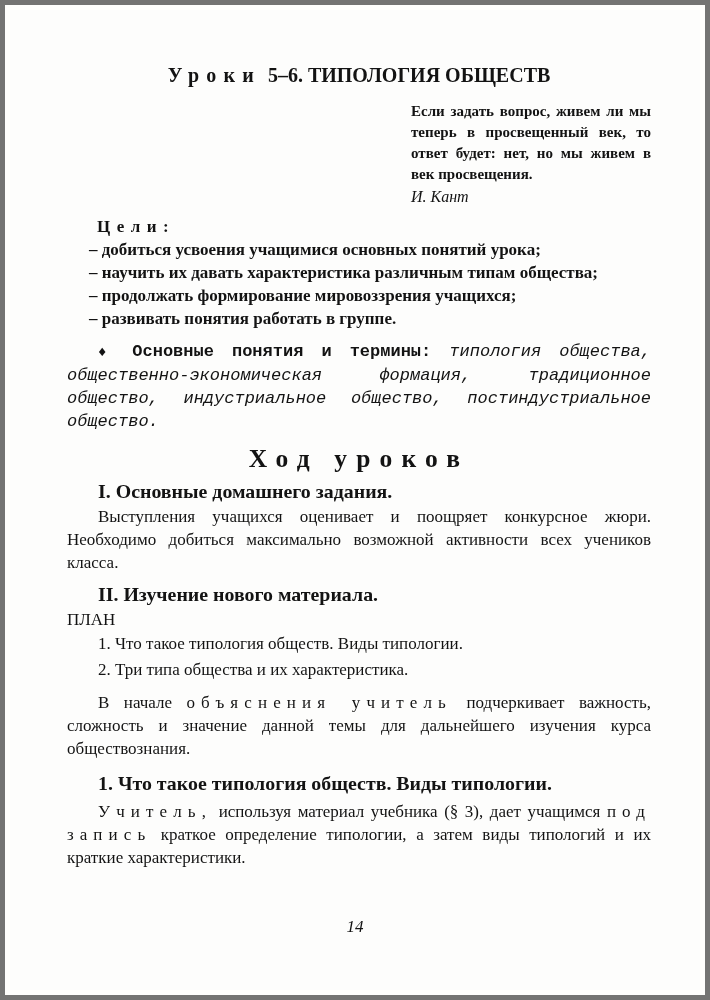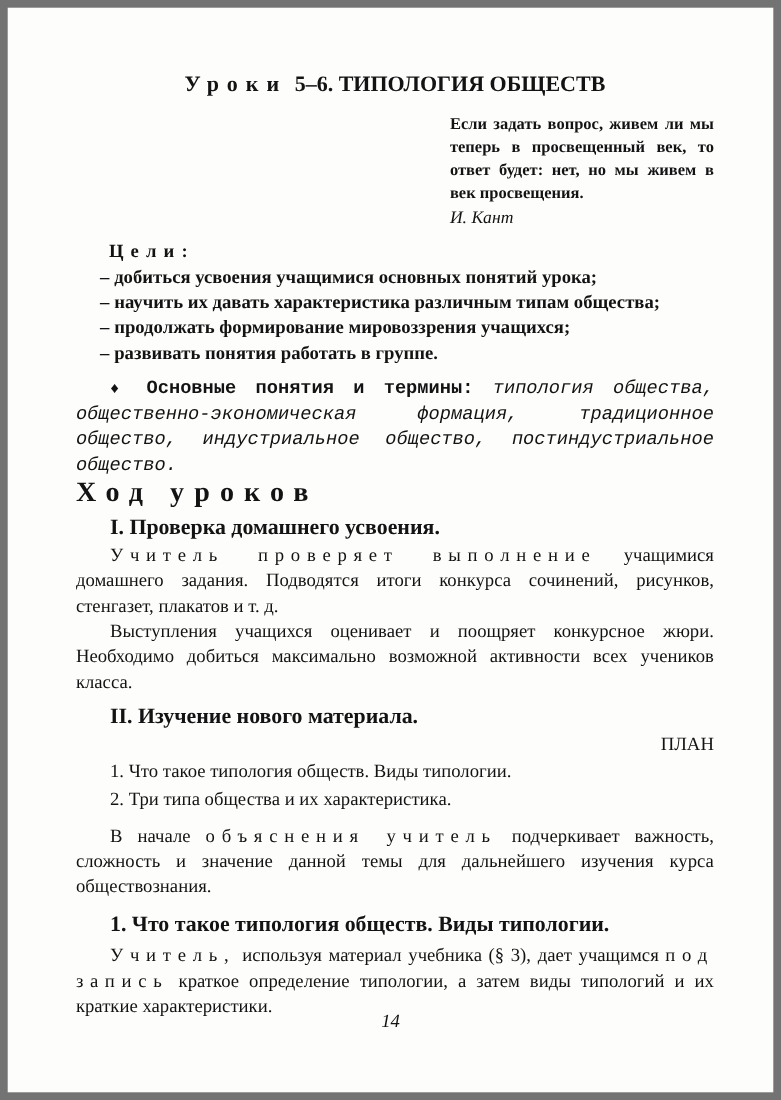--- a/index.html
+++ b/index.html
@@ -6,21 +6,21 @@
   html, body { width: 710px; height: 1000px; }
   body {
     background: #ffffff;
     font-family: "Liberation Serif", serif;
   }
   .sheet {
     position: relative;
     width: 710px;
     height: 1000px;
     background: #fdfdfc;
-    border: 7px solid #737373;
+    border: 5px solid #737373;
     padding: 57px 54px 0 62px;
     color: #131313;
     font-size: 17px;
     line-height: 23px;
   }
   
   .spaced   { letter-spacing: 0.36em; }
   .spaced-r { letter-spacing: 0.36em; margin-right: 0.1em; }
 
   .title {
@@ -56,37 +56,39 @@
     margin-top: 10px;
     text-align: justify;
     text-indent: 31px;
     font-family: Liberation Mono, monospace;
   }
   .terms-bullet { font-size: 14px; }
   .terms-label { font-weight: bold; }
   .terms-list { font-style: italic; }
 
   .center-heading {
+    margin-top: 14px;
+    text-align: center;
     font-weight: bold;
   }
 
   .sec-heading {
     margin-top: 10px;
     margin-bottom: 2px;
     padding-left: 31px;
     font-weight: bold;
   }
   .sec-heading-2 { margin-top: 9px; padding-left: 31px; font-weight: bold; }
 
   .para {
     text-align: justify;
     text-indent: 31px;
   }
 
-  .plan-heading { margin-top: 2px; text-align: right; }
+  .plan-heading { margin-top: 2px; text-align: left; }
   .plan-item { padding-left: 31px; line-height: 26px; }
 
   .intro-para { margin-top: 8px; }
 
   .subsec-heading {
     margin-top: 12px;
     margin-bottom: 5px;
     padding-left: 31px;
     font-weight: bold;
   }
@@ -117,23 +119,22 @@
     <div class="goal-item">– добиться усвоения учащимися основных понятий урока;</div>
     <div class="goal-item">– научить их давать характеристика различным типам общества;</div>
     <div class="goal-item">– продолжать формирование мировоззрения учащихся;</div>
     <div class="goal-item">– развивать понятия работать в группе.</div>
   </div>
 
   <p class="terms-para"><span class="terms-bullet">♦</span> <span class="terms-label">Основные понятия и термины:</span> <span class="terms-list">типология общества, общественно-экономическая формация, традиционное общество, индустриальное общество, постиндустриальное общество.</span></p>
 
   <h2 class="center-heading"><span class="spaced">Ход уроков</span></h2>
 
-  <h3 class="sec-heading">I. Проверка домашнего усвоения.</h3>
+  <h3 class="sec-heading">I. Основные домашнего задания.</h3>
 
-  <p class="para"><span class="spaced">Учитель проверяет выполнение</span><span> учащимися домашнего задания. Подводятся итоги конкурса сочинений, рисунков, стенгазет, плакатов и т. д.</span></p>
 
   <p class="para">Выступления учащихся оценивает и поощряет конкурсное жюри. Необходимо добиться максимально возможной активности всех учеников класса.</p>
 
   <h3 class="sec-heading-2">II. Изучение нового материала.</h3>
 
   <div class="plan-heading">ПЛАН</div>
 
   <div class="plan-item">1. Что такое типология обществ. Виды типологии.</div>
   <div class="plan-item">2. Три типа общества и их характеристика.</div>
 

